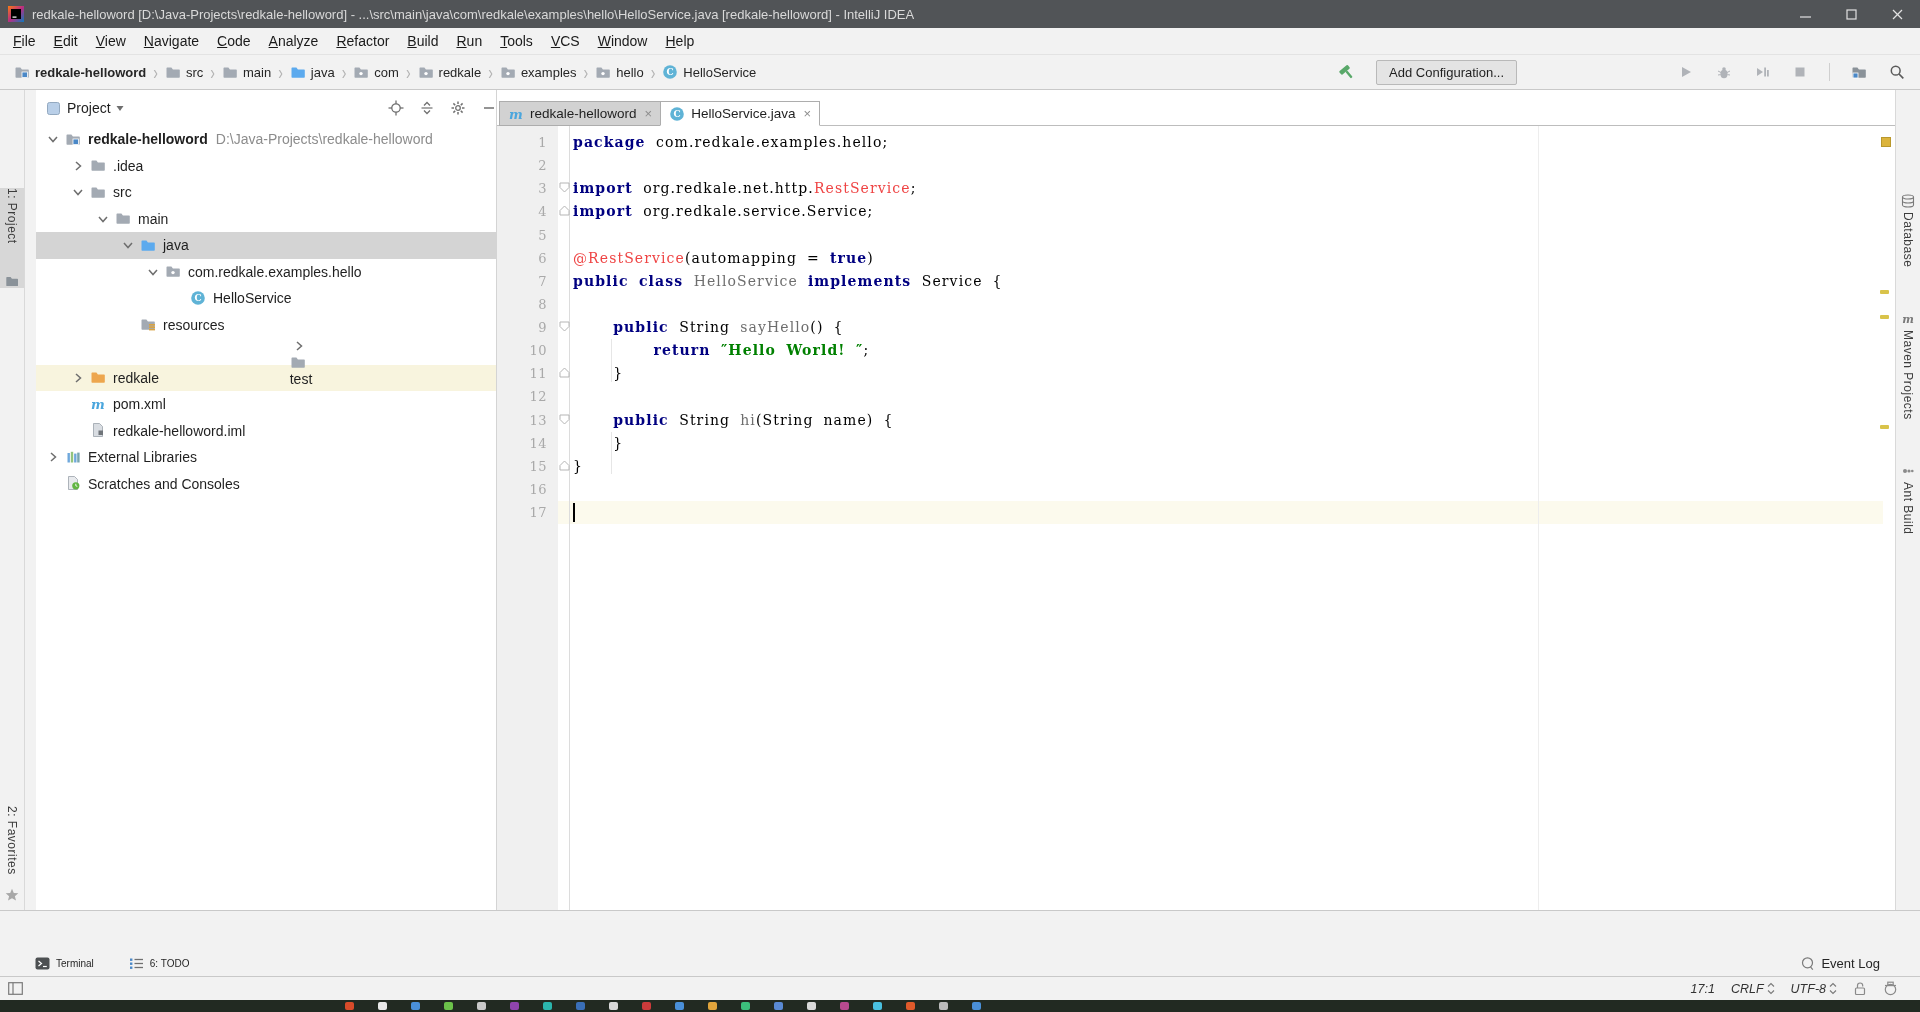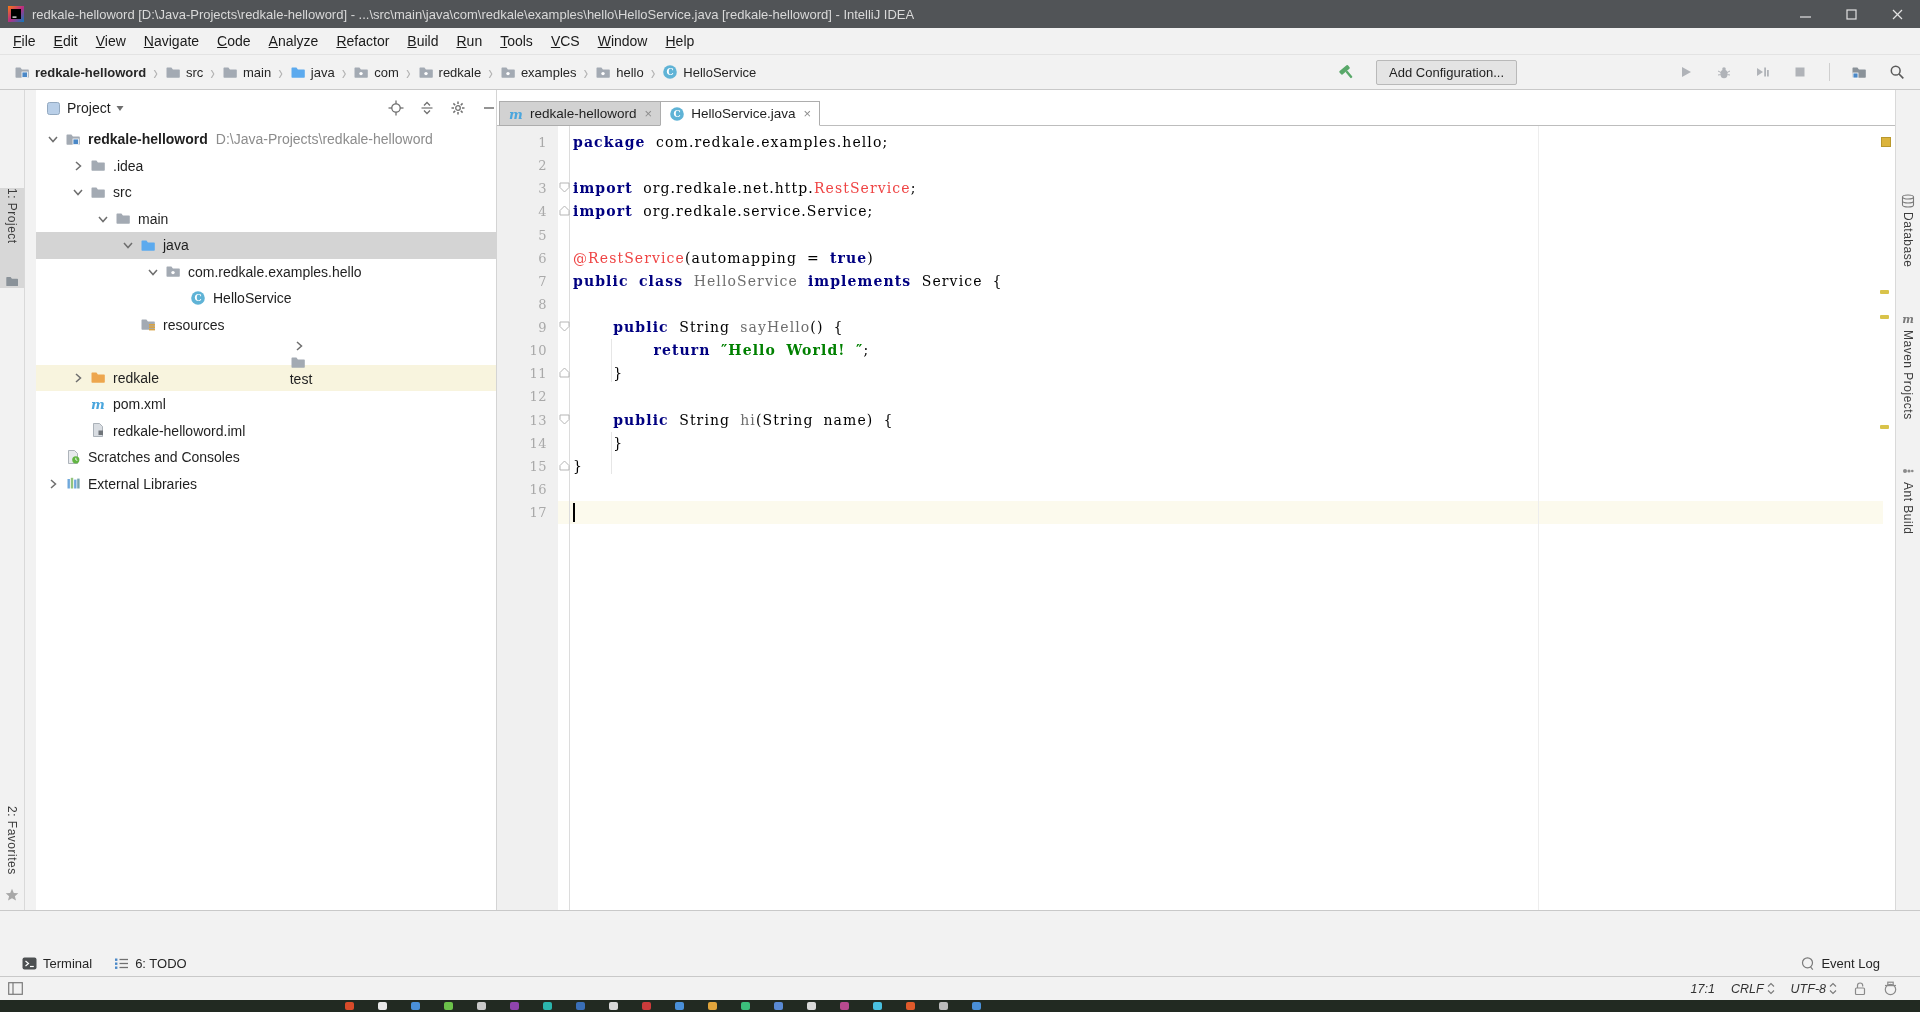--- a/index.html
+++ b/index.html
@@ -82,21 +82,21 @@
   #caret-line-bg{position:absolute;left:61px;right:12px;height:23.14px;background:#fcfaed;}
   #caret{position:absolute;width:2px;height:19px;background:#000;}
   #margin-guide{position:absolute;left:1041px;top:0;width:1px;height:100%;background:#ededed;}
   .indent-guide{position:absolute;width:1px;background:#e6e6e6;}
   .stripe-mark{position:absolute;width:9px;height:4px;background:#d9c34a;border-radius:1px;}
   #inspect-square{position:absolute;width:10px;height:10px;background:#dcb43c;border:1px solid #b9982d;box-sizing:border-box;}
 
   
   #bottom-band{left:0;top:910px;width:1920px;height:66px;background:#f2f2f2;border-top:1px solid #c9c9c9;box-sizing:border-box;}
   #bottom-stripe{position:absolute;left:0;top:39px;width:1920px;height:26px;display:flex;align-items:center;}
-  .bottom-item{display:flex;align-items:center;gap:6px;font-size:13px;color:#262626;margin-left:22px;}
+  .bottom-item{display:flex;align-items:center;gap:6px;font-size:10px;color:#262626;margin-left:35px;}
   #bottom-right{margin-left:auto;margin-right:40px;display:flex;align-items:center;gap:6px;font-size:13px;color:#262626;}
 
   #statusbar{left:0;top:976px;width:1920px;height:24px;background:#f2f2f2;border-top:1px solid #c9c9c9;box-sizing:border-box;
              display:flex;align-items:center;font-size:12.5px;color:#333;}
   #status-left{margin-left:8px;display:flex;align-items:center;}
   #status-right{margin-left:auto;display:flex;align-items:center;gap:16px;padding-right:22px;}
   .status-item{display:flex;gap:3px;font-style:italic;}
 
   #taskbar{left:0;top:1000px;width:1920px;height:12px;background:#222a22;display:flex;align-items:flex-start;}
   .tb-dot{width:9px;height:8px;border-radius:2px;margin-top:2px;flex:none;}
@@ -550,46 +550,46 @@
         <span class="tree-chevron"></span>
         <span class="tree-icon">
           <svg width="16" height="16">
             <path d="M3.5 1.5h6l3 3v10h-9z" fill="#d9dde2" stroke="#9aa2ab" stroke-width="0.8"></path>
             <rect x="8.5" y="8.5" width="4.5" height="4.5" fill="#70757a"></rect>
           </svg>
         </span>
         <span class="tree-label">redkale-helloword.iml</span>
       </div>
       <div class="tree-row" style="padding-left: 9px;">
+        <span class="tree-chevron">
+          <svg width="16" height="16">
+            <polyline points="6,4 10.5,8 6,12" fill="none" stroke="#6e6e6e" stroke-width="1.5"></polyline>
+          </svg>
+        </span>
+        <span class="tree-icon">
+          <svg width="16" height="16">
+            <rect x="2.5" y="4" width="2.4" height="9.5" fill="#6fa8dc"></rect>
+            <rect x="5.8" y="2.8" width="2.4" height="10.7" fill="#93c47d"></rect>
+            <rect x="9.1" y="4.6" width="2.4" height="8.9" fill="#6fa8dc"></rect>
+            <rect x="12.2" y="3.6" width="2.4" height="9.9" fill="#76a5af"></rect>
+          </svg>
+        </span>
+        <span class="tree-label">External Libraries</span>
+      </div>
+      <div class="tree-row" style="padding-left: 9px;">
         <span class="tree-chevron"></span>
         <span class="tree-icon">
           <svg width="16" height="16">
             <path d="M3.5 1.5h6l3 3v10h-9z" fill="#e8eaed" stroke="#9aa2ab" stroke-width="0.8"></path>
             <circle cx="10.8" cy="10.8" r="3.6" fill="#62b543"></circle>
             <line x1="10.8" y1="10.8" x2="10.8" y2="8.8" stroke="#fff" stroke-width="0.9"></line>
             <line x1="10.8" y1="10.8" x2="12.3" y2="11.4" stroke="#fff" stroke-width="0.9"></line>
           </svg>
         </span>
         <span class="tree-label">Scratches and Consoles</span>
-      </div>
-      <div class="tree-row" style="padding-left: 9px;">
-        <span class="tree-chevron">
-          <svg width="16" height="16">
-            <polyline points="6,4 10.5,8 6,12" fill="none" stroke="#6e6e6e" stroke-width="1.5"></polyline>
-          </svg>
-        </span>
-        <span class="tree-icon">
-          <svg width="16" height="16">
-            <rect x="2.5" y="4" width="2.4" height="9.5" fill="#6fa8dc"></rect>
-            <rect x="5.8" y="2.8" width="2.4" height="10.7" fill="#93c47d"></rect>
-            <rect x="9.1" y="4.6" width="2.4" height="8.9" fill="#6fa8dc"></rect>
-            <rect x="12.2" y="3.6" width="2.4" height="9.9" fill="#76a5af"></rect>
-          </svg>
-        </span>
-        <span class="tree-label">External Libraries</span>
       </div>
     </div>
 </div>
 
 <div class="abs" id="editor">
   <div id="tab-bar">
     <div id="tabs">
         <div class="tab">
           <span>
             <svg width="16" height="16">

